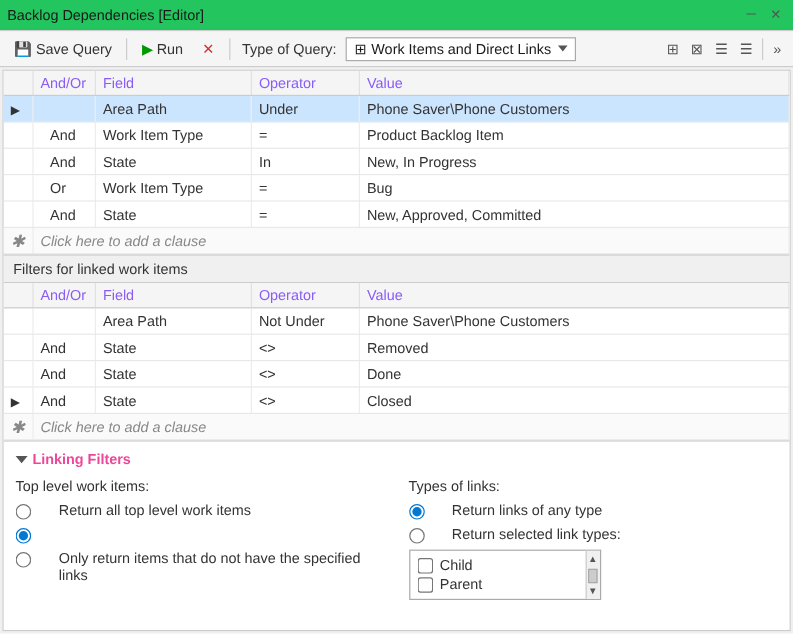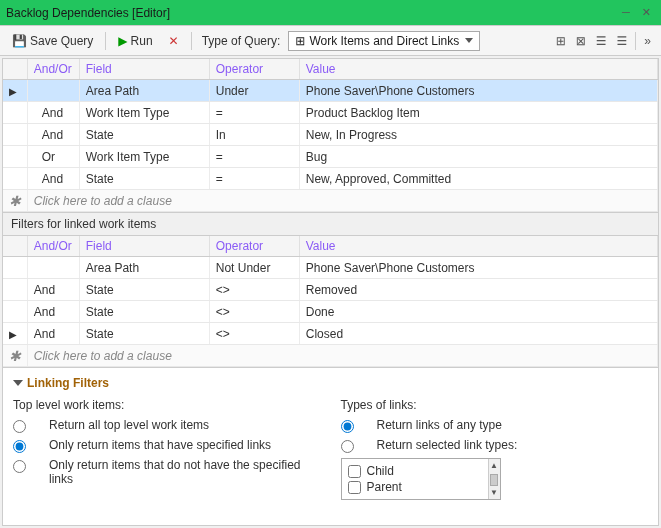--- a/index.html
+++ b/index.html
@@ -168,21 +168,21 @@
     .linking-filters {
       padding: 8px 10px;
       border-top: 1px solid #ccc;
     }
     .linking-filters-title {
       display: flex;
       align-items: center;
       gap: 4px;
       font-size: 12px;
       font-weight: bold;
-      color: #a16207;
+      color: #ec4899;
       margin-bottom: 8px;
     }
     .triangle-down {
       display: inline-block;
       border-left: 5px solid transparent;
       border-right: 5px solid transparent;
       border-top: 6px solid #555;
     }
     .linking-filters-body {
       display: flex;
@@ -442,21 +442,20 @@
     <div class="linking-filters-body">
 
       <div class="lf-left">
         <div class="lf-group-label">Top level work items:</div>
         <label class="radio-row">
           <input type="radio" name="toplevel" style="">
           <span>Return all top level work items</span>
         </label>
         <label class="radio-row">
           <input type="radio" name="toplevel" checked="" style="">
-          <span>Only return items that have specified links</span>
         </label>
         <label class="radio-row">
           <input type="radio" name="toplevel" style="">
           <span>Only return items that do not have the specified links</span>
         </label>
       </div>
 
       <div class="lf-right">
         <div class="lf-group-label">Types of links:</div>
         <label class="radio-row">

